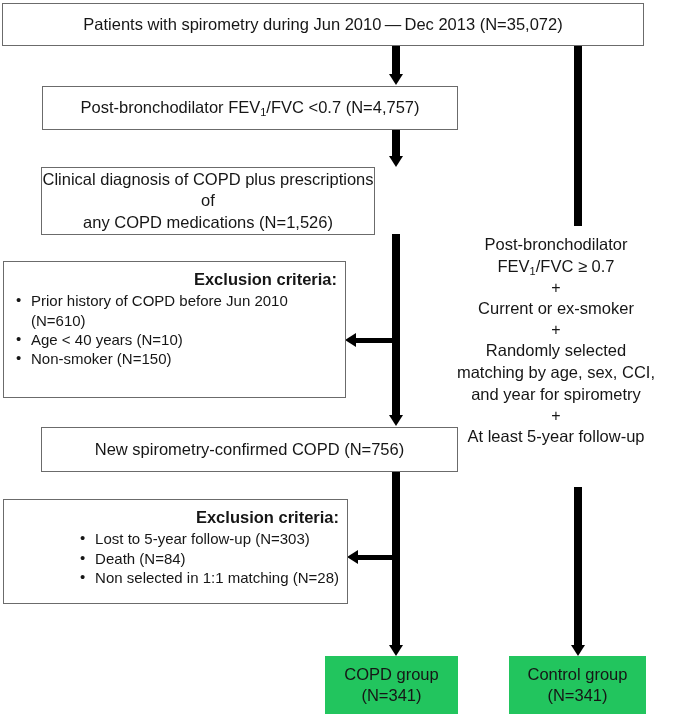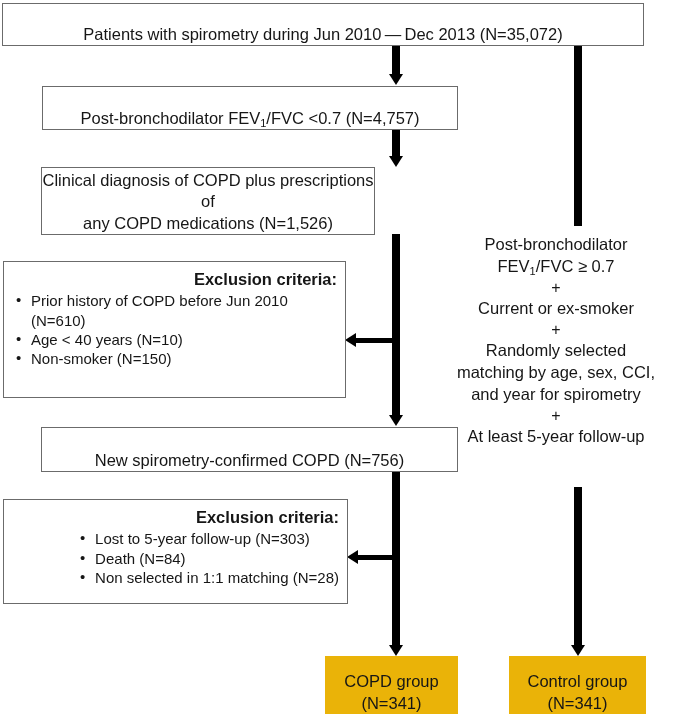--- a/index.html
+++ b/index.html
@@ -19,28 +19,28 @@
     background: #ffffff;
   }
   .box {
     position: absolute;
     box-sizing: border-box;
     border: 1.4px solid #6b6b6b;
     background: #ffffff;
     display: flex;
     flex-direction: column;
     align-items: center;
-    justify-content: flex-end;
+    justify-content: center;
     text-align: center;
     font-size: 16.5px;
     line-height: 1.30;
     color: #161616;
   }
   .box.gray {
-    background: #eab308;
+    background: #22c55e;
     border: none;
   }
   .box.left-align {
     align-items: flex-end;
     text-align: left;
     justify-content: flex-start;
     padding: 7px 8px 4px 9px;
   }
   .excl-title {
     font-weight: bold;

